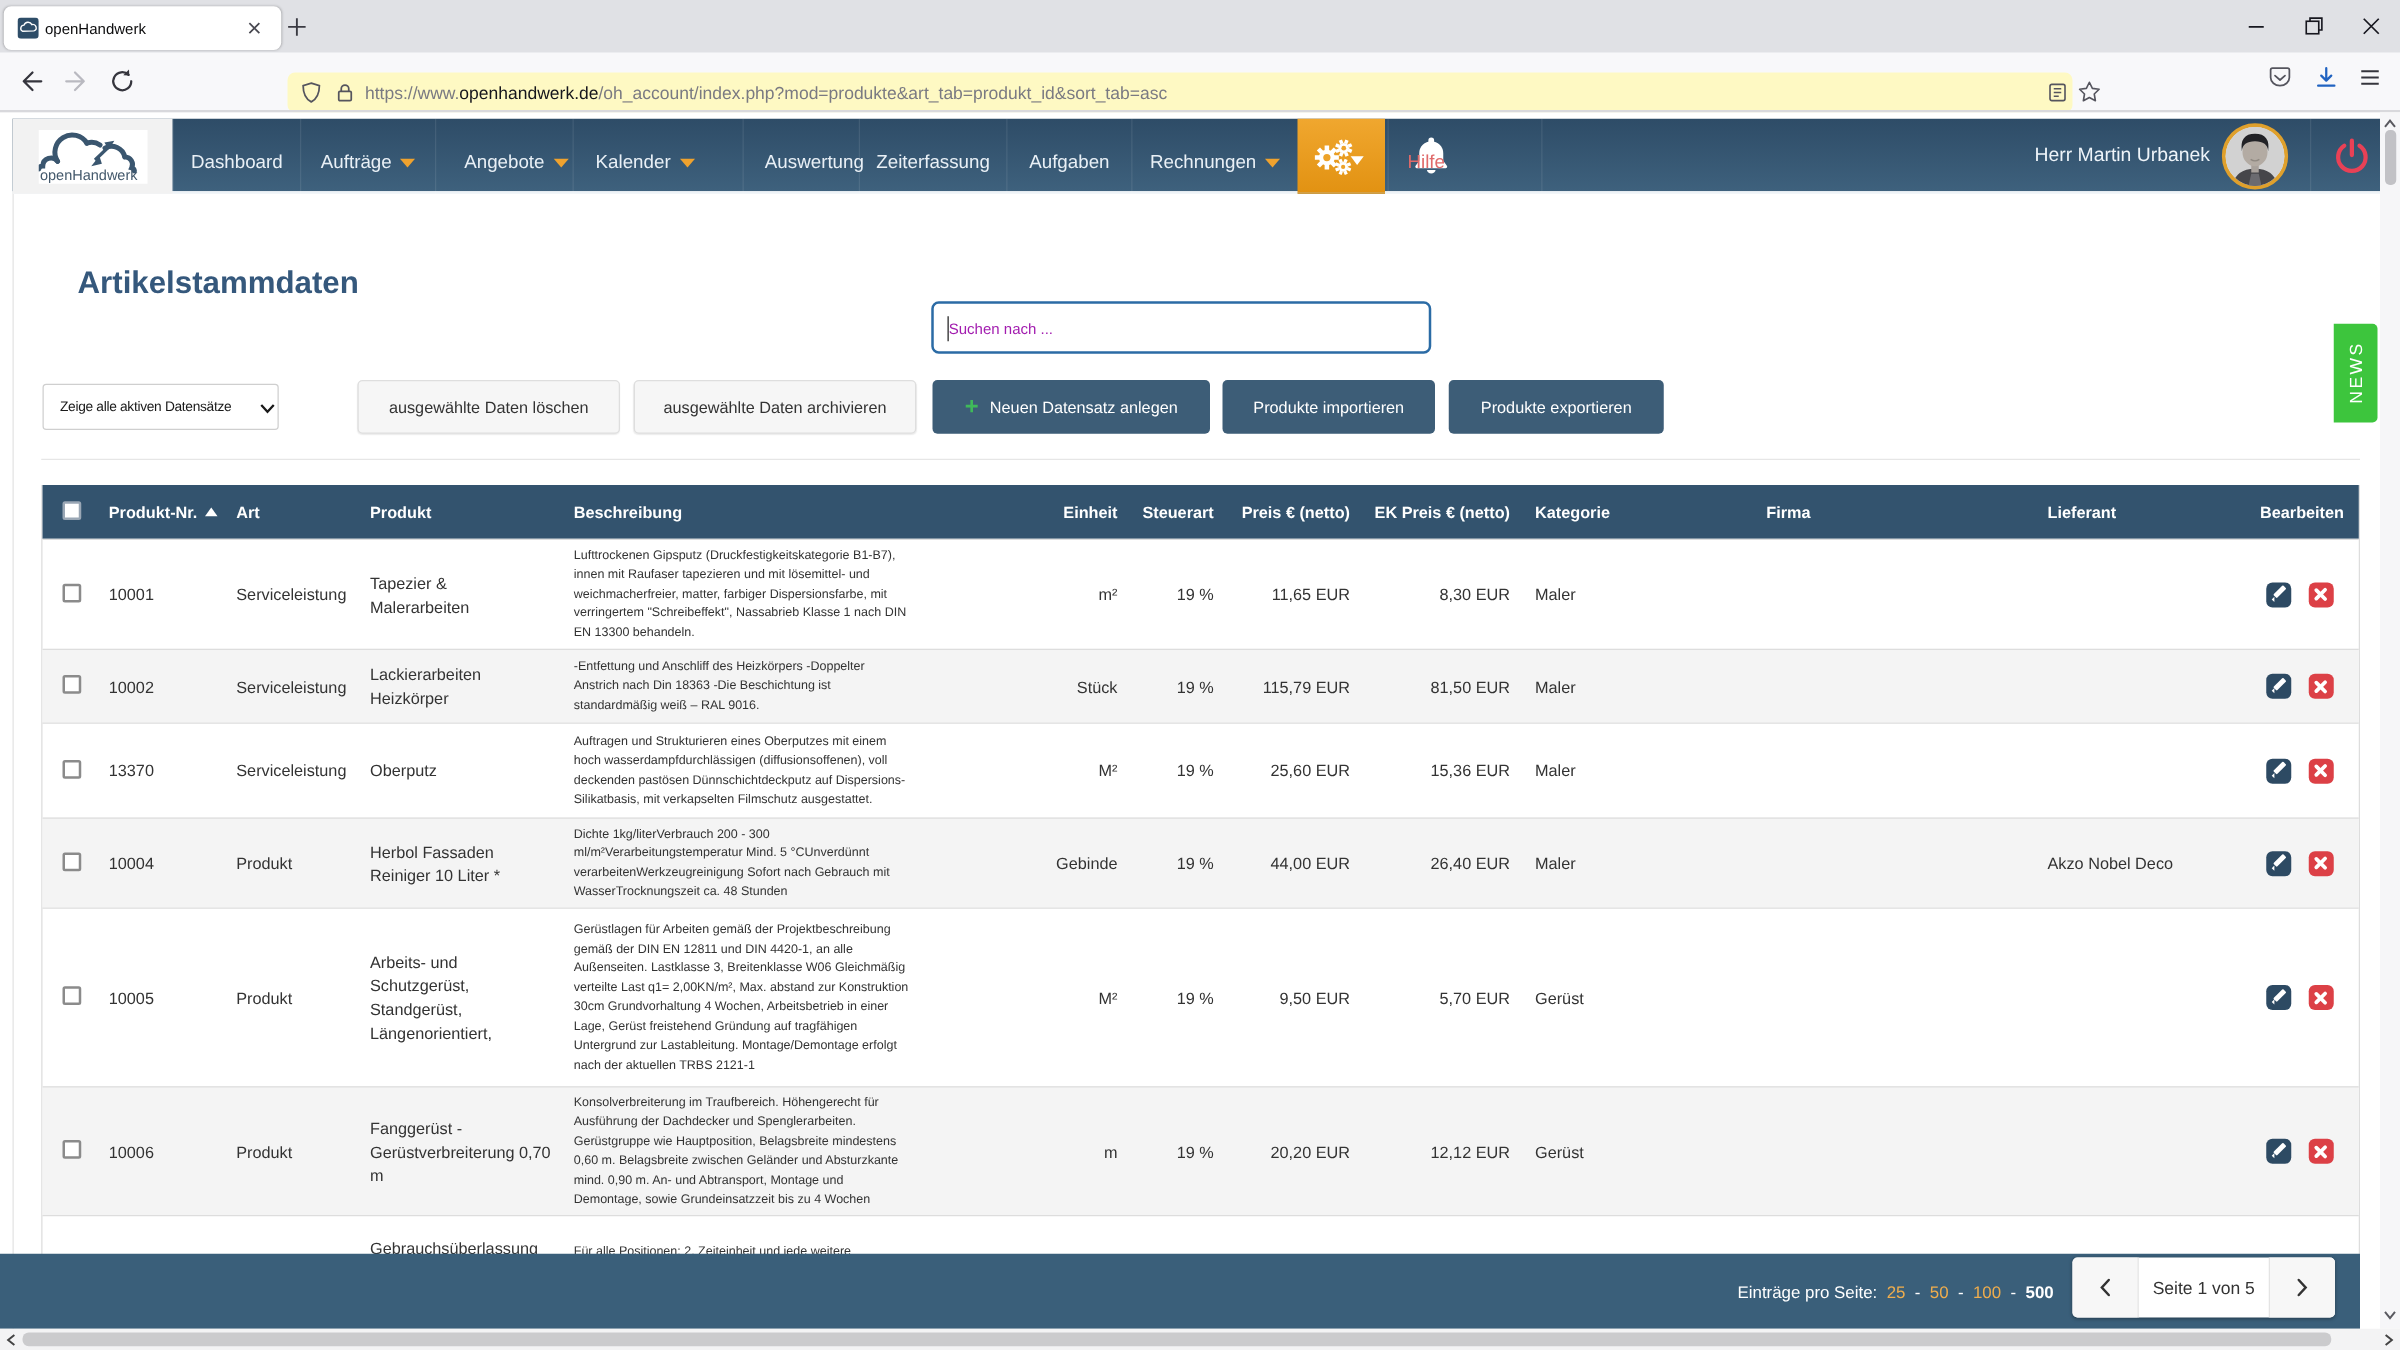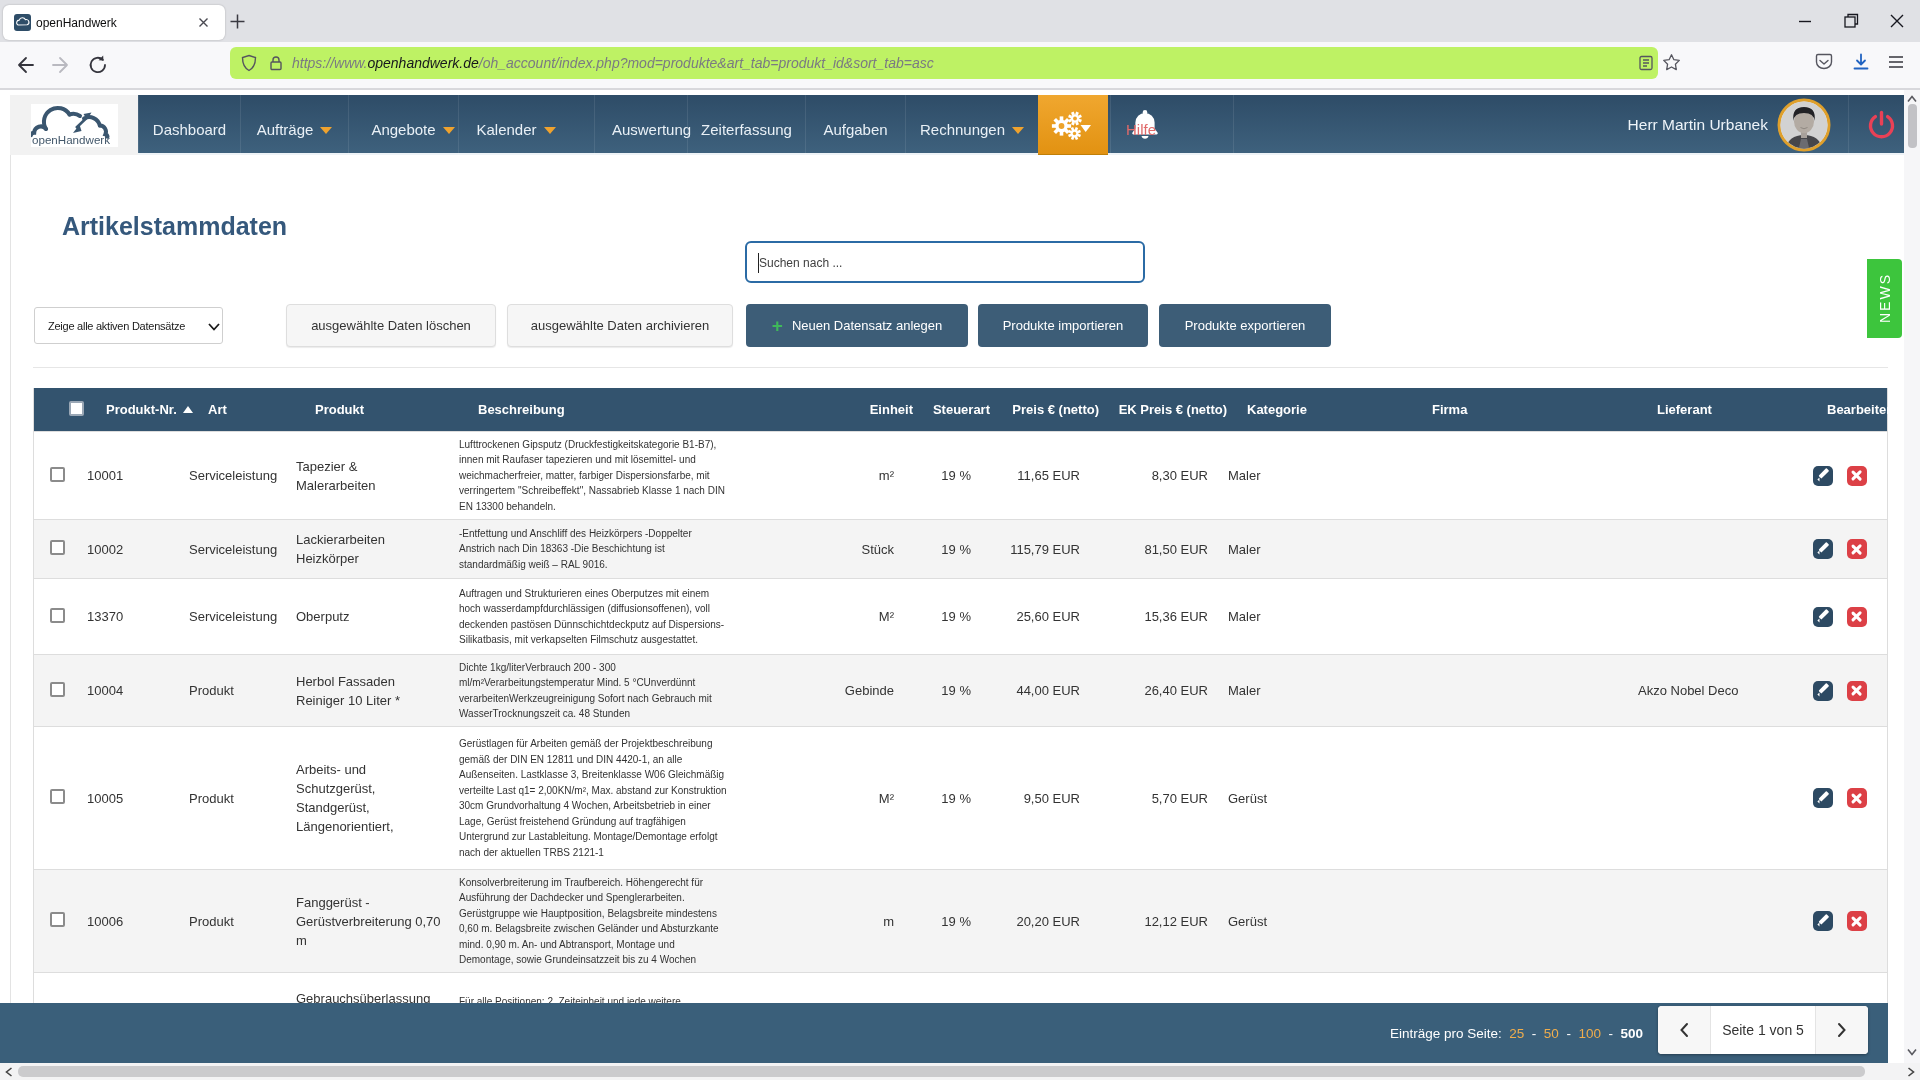--- a/index.html
+++ b/index.html
@@ -11,22 +11,22 @@
   
   #chrome { position:absolute; left:0; top:0; width:1920px; height:90px; background:#e3e4e8; }
   #tabstrip { position:absolute; left:0; top:0; width:1920px; height:42px; background:#e0e1e5; }
   #tab { position:absolute; left:3px; top:5px; width:222px; height:35px; background:#fff;
     border-radius:6px; box-shadow:0 0 2px rgba(0,0,0,.25); }
   #tabtitle { position:absolute; left:33px; top:11px; font-size:12px; color:#0c0c0d; }
   #tabclose { position:absolute; left:192px; top:9px; width:17px; height:17px; color:#4a4a52; }
   #newtab { position:absolute; left:229px; top:13px; width:17px; height:17px; color:#3a3a42; }
   #toolbar { position:absolute; left:0; top:42px; width:1920px; height:46px; background:#f8f8fa; }
   #chromeborder { position:absolute; left:0; top:88px; width:1920px; height:2px; background:#d8d8dc; }
-  #urlbar { position:absolute; left:230px; top:5px; width:1428px; height:32px; background:#bef264;
-    border-radius:6px;font-style:italic; }
+  #urlbar { position:absolute; left:230px; top:16px; width:1428px; height:32px; background:#fef9c3;
+    border-radius:6px; }
   #urltext { position:absolute; left:62px; top:8px; font-size:14px; color:#7a7a82; white-space:nowrap; }
   #urltext b { color:#16161c; font-weight:normal; }
   .winctl { position:absolute; top:10px; width:22px; height:22px; color:#17171f; }
 
   
   #page { position:absolute; left:0; top:90px; width:1920px; height:990px; background:#fff; }
   #contentbox { position:absolute; left:10px; top:5px; width:1894px; height:985px;
     background:#fff; border-left:1px solid #e3e3e3; }
 
   
@@ -45,40 +45,40 @@
   #username { position:absolute; top:0; height:60px; right:136px; display:flex; align-items:center;
     color:#eef4f9; font-size:15.5px; }
   #avatar { position:absolute; left:1767px; top:3px; }
   #navsep2 { position:absolute; left:1838px; top:0; width:1px; height:60px; background:rgba(255,255,255,0.09); }
   #power { position:absolute; left:1856px; top:15px; }
 
   
   h1 { position:absolute; left:34px; top:122px; font-size:25px; color:#35587c; letter-spacing:0;margin-left:28px; }
   #search { position:absolute; left:745px; top:151px; width:400px; height:42px;
     border:2px solid #2b6ba5; border-radius:6px; background:#fff; }
-  #search span { position:absolute; left:12px; top:13px; font-size:12px; color:#404040; }
+  #search span { position:absolute; left:12px; top:13px; font-size:12px; color:#a21caf; }
   #cursor { position:absolute; left:11px; top:10px; width:1px; height:20px; background:#222; }
   #select { position:absolute; left:34px; top:217px; width:189px; height:37px;
     border:1px solid #cfcfcf; border-radius:3px; background:#fff; }
   #select span { position:absolute; left:13px; top:12px; font-size:11px; letter-spacing:-0.25px; color:#1a1a1a; }
   .btn { position:absolute; top:214px; height:43px; display:flex; align-items:center;
     justify-content:center; font-size:13px; border-radius:4px; }
   .btnlight { background:#f6f6f6; border:1px solid #dedede; color:#333; box-shadow:0 1px 1px rgba(0,0,0,.08); }
   .btndark { background:#3d5d77; color:#fff; }
   #hr1 { position:absolute; left:33px; top:277px; width:1855px; height:1px; background:#e6e6e6; }
   #news { position:absolute; left:1867px; top:169px; width:35px; height:79px; background:#3dc53d;
     border-radius:4px 0 0 4px; color:#fff; font-size:14px; letter-spacing:2px;
     display:flex; align-items:center; justify-content:center;
     writing-mode:vertical-rl; transform:rotate(180deg); }
 
   
   #table { position:absolute; left:33px; top:298px; width:1855px;
     border-left:1px solid #ddd; border-right:1px solid #ddd; font-size:13px; color:#333; }
   .thead { display:flex; height:43px; background:#33536e; color:#fff; font-weight:bold;
-    align-items:center;padding-left:19px; }
+    align-items:center; }
   .tr { display:flex; border-top:1px solid #ddd; align-items:center; }
   .tr.alt { background:#f4f4f4; }
   .c1 { width:43px; padding-left:16px; flex:none; }
   .c2 { width:102px; padding-left:10px; flex:none; }
   .c3 { width:107px; padding-left:10px; flex:none; }
   .c4 { width:163px; padding-left:10px; flex:none; line-height:19px; }
   .c5 { width:375px; padding-left:10px; flex:none; font-size:10px; line-height:15.5px; }
   .c6 { width:80px; padding-right:10px; flex:none; text-align:right; }
   .c7 { width:77px; padding-right:10px; flex:none; text-align:right; }
   .c8 { width:109px; padding-right:10px; flex:none; text-align:right; }

